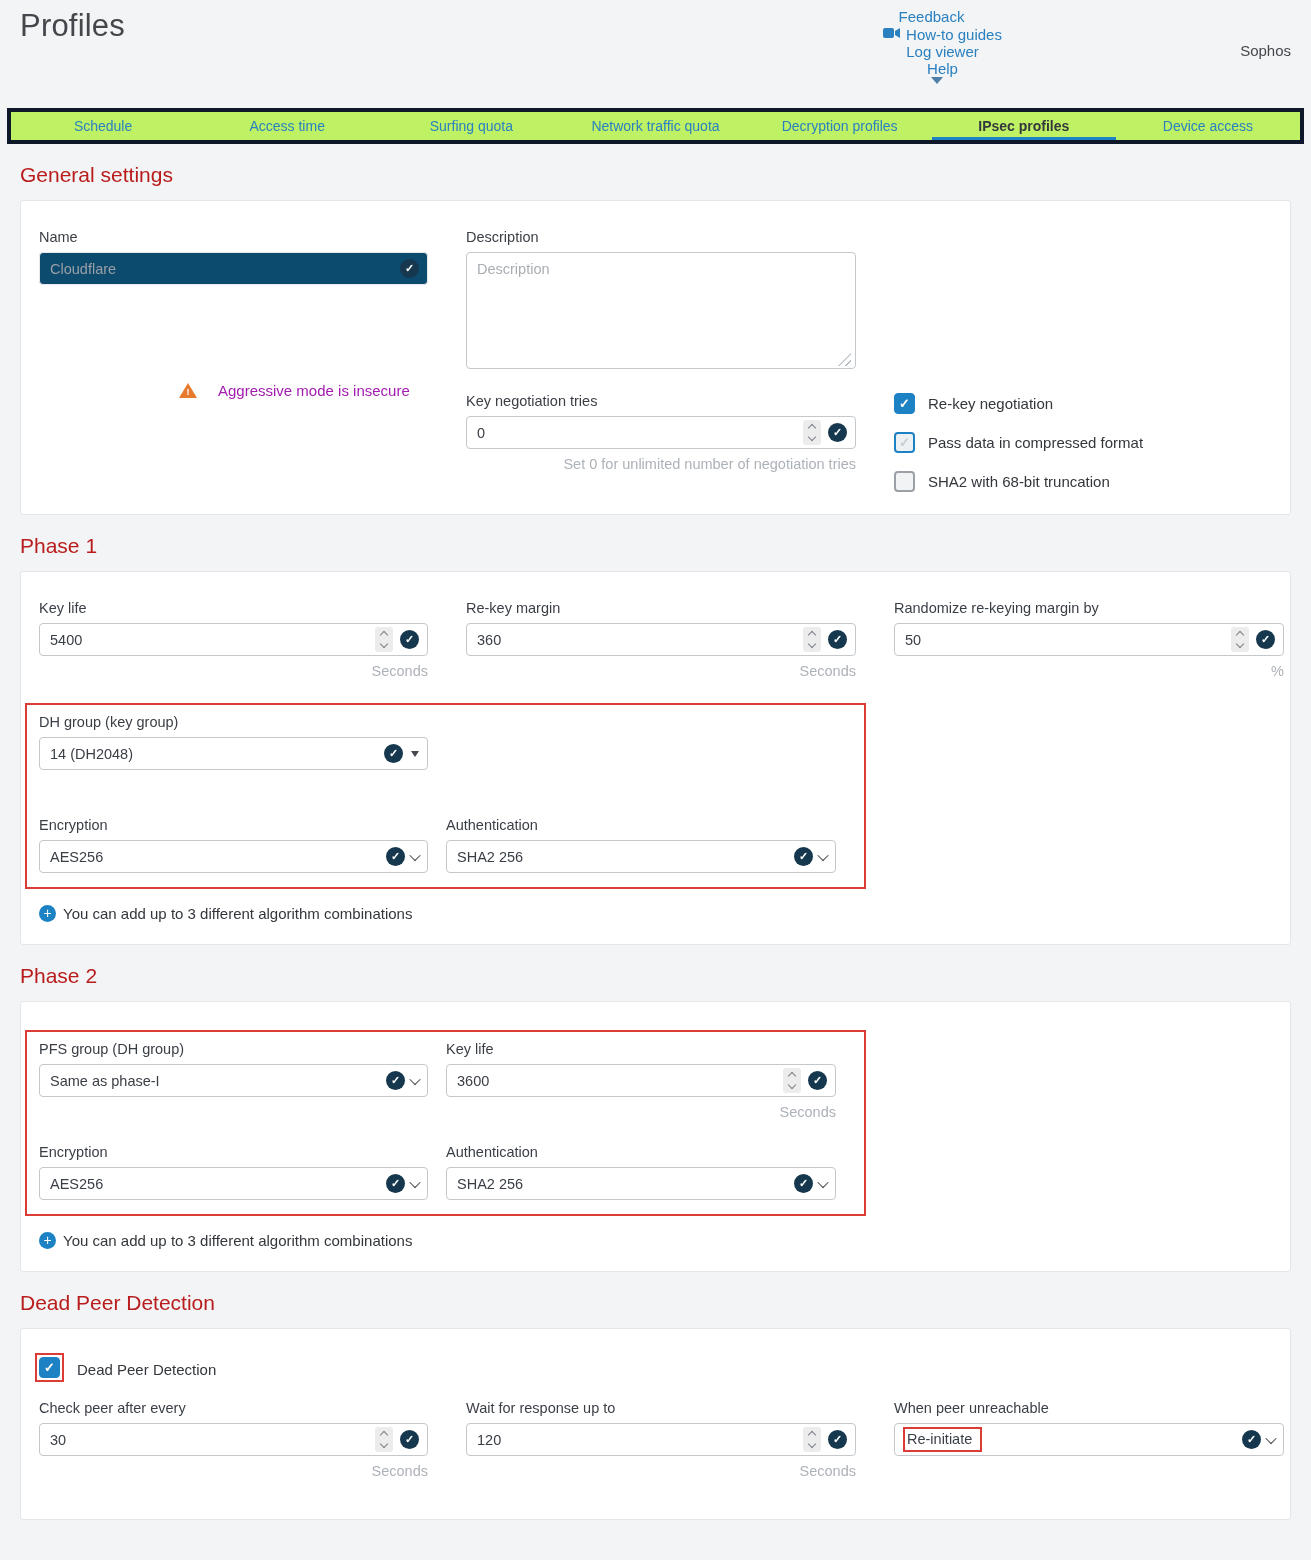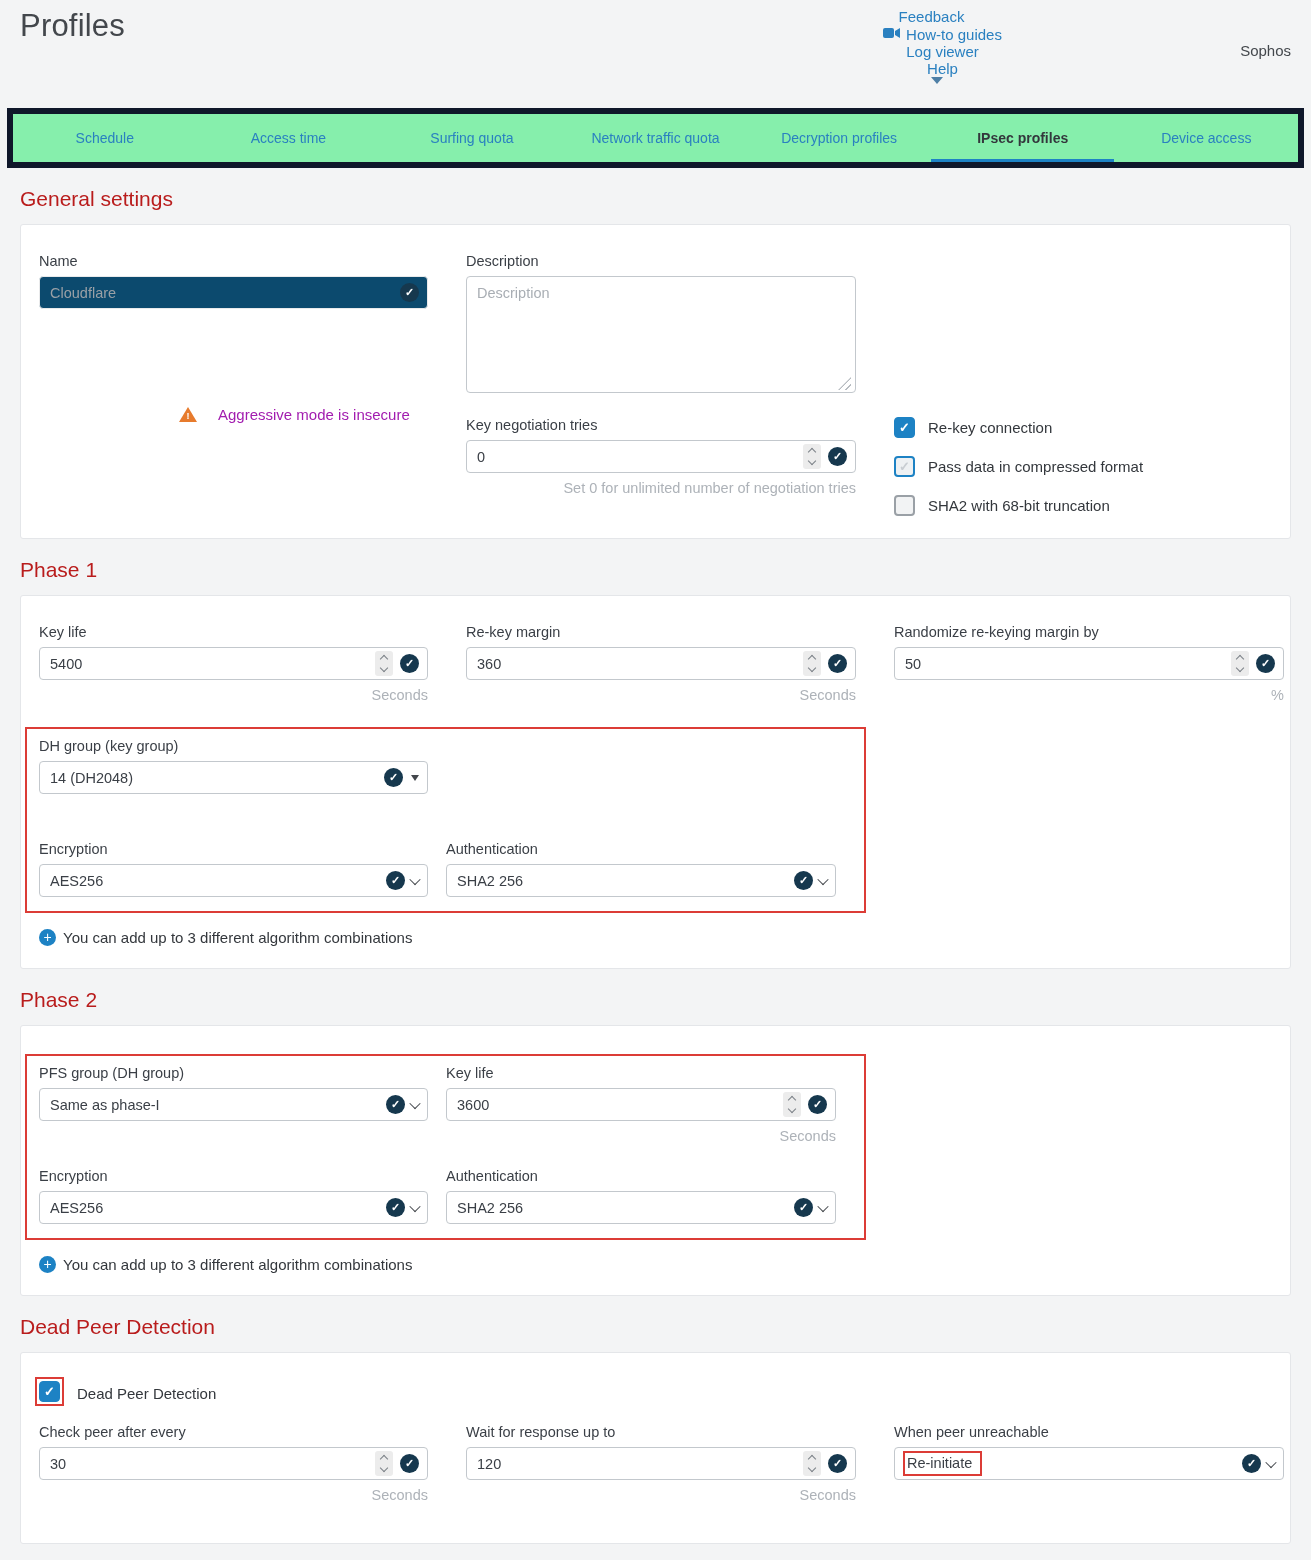--- a/index.html
+++ b/index.html
@@ -15,21 +15,21 @@
   .header-links { position:absolute; left:572px; right:20px; top:8px; display:flex; align-items:center;flex-direction:column; }
   .hlink { color:#2a80c0; font-size:15px; cursor:pointer; white-space:nowrap; }
   .hlink + .hlink, .hlink + .hlink-group, .hlink-group + .hlink { margin-left:22px; }
   .hlink-group { display:flex; align-items:center; margin-left:22px; }
   .cam-icon { display:inline-block; margin-right:6px; }
   .host-pill { flex:1; height:22px; margin-left:16px; border-radius:4px;
     background:linear-gradient(90deg,#dfe7ee,#e7eef3 30%,#dde6ee 60%,#e8eef4); }
   .top-caret { margin-left:10px; border-left:6px solid transparent; border-right:6px solid transparent; border-top:7px solid #4e7fa6; }
   .brand { position:absolute; right:20px; top:42px; font-size:15px; color:#43474c; }
   
-  .tabbar { margin:0 7px; height:60px; background:#86efac; border:6px solid #0f172a; display:flex; }
+  .tabbar { margin:0 7px; height:36px; background:#bef264; border:4px solid #0f172a; display:flex; }
   .tab { flex:1; display:flex; align-items:center; justify-content:center; font-size:14px; color:#2a80c0; cursor:pointer; border-bottom:3px solid transparent; padding-top:2px; }
   .tab.active { color:#33373c; font-weight:bold; border-bottom-color:#1d82c4; }
   
   .main { padding:0 20px; }
   .section-h { font-size:21px; font-weight:400; color:#b91c1c; margin:19px 0 13px 0; }
   .card { background:#fff; border:1px solid #e4e6e9; border-radius:3px; padding:28px 0 22px 18px; }
   .row3 { display:grid; grid-template-columns:389px 390px 390px; column-gap:38px; align-items:start; }
   .row2 { display:grid; grid-template-columns:389px 390px; column-gap:18px; align-items:start; }
   
   .label { font-size:14.5px; color:#3a3f46; margin-bottom:7px; }
@@ -155,21 +155,21 @@
               <span class="s-chev down"></span>
             </span>
           <span class="check-icon">✓</span>
         </div>
         <div class="helper">Set 0 for unlimited number of negotiation tries</div>
       </div>
 
       <div class="mt20">
         <div class="cb-row">
           <span class="cb on">✓</span>
-          <span class="cb-lab">Re-key connection</span>
+          <span class="cb-lab">Re-key negotiation</span>
         </div>
         <div class="cb-row">
           <span class="cb hover">✓</span>
           <span class="cb-lab">Pass data in compressed format</span>
         </div>
         <div class="cb-row" style="margin-bottom:0">
           <span class="cb off"></span>
           <span class="cb-lab">SHA2 with 68-bit truncation</span>
         </div>
       </div>

